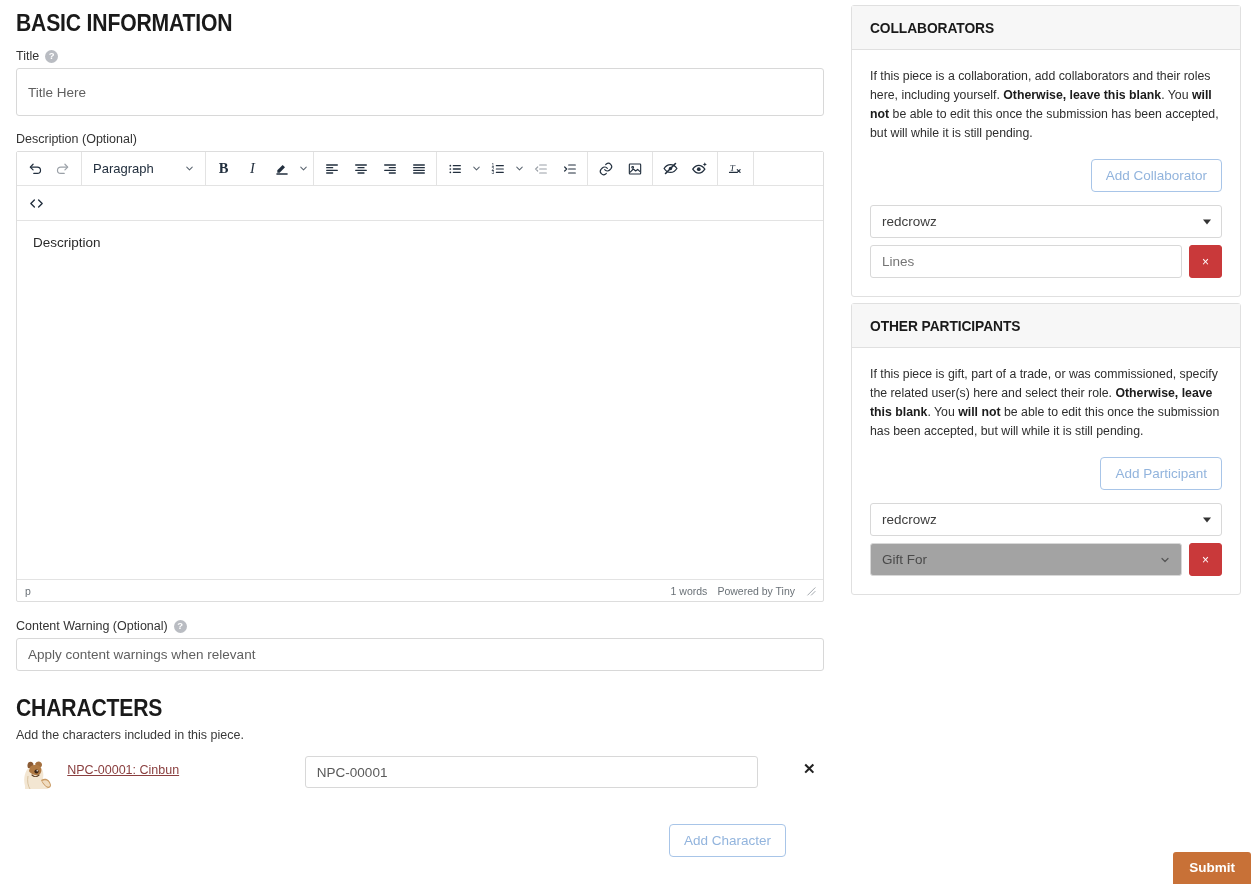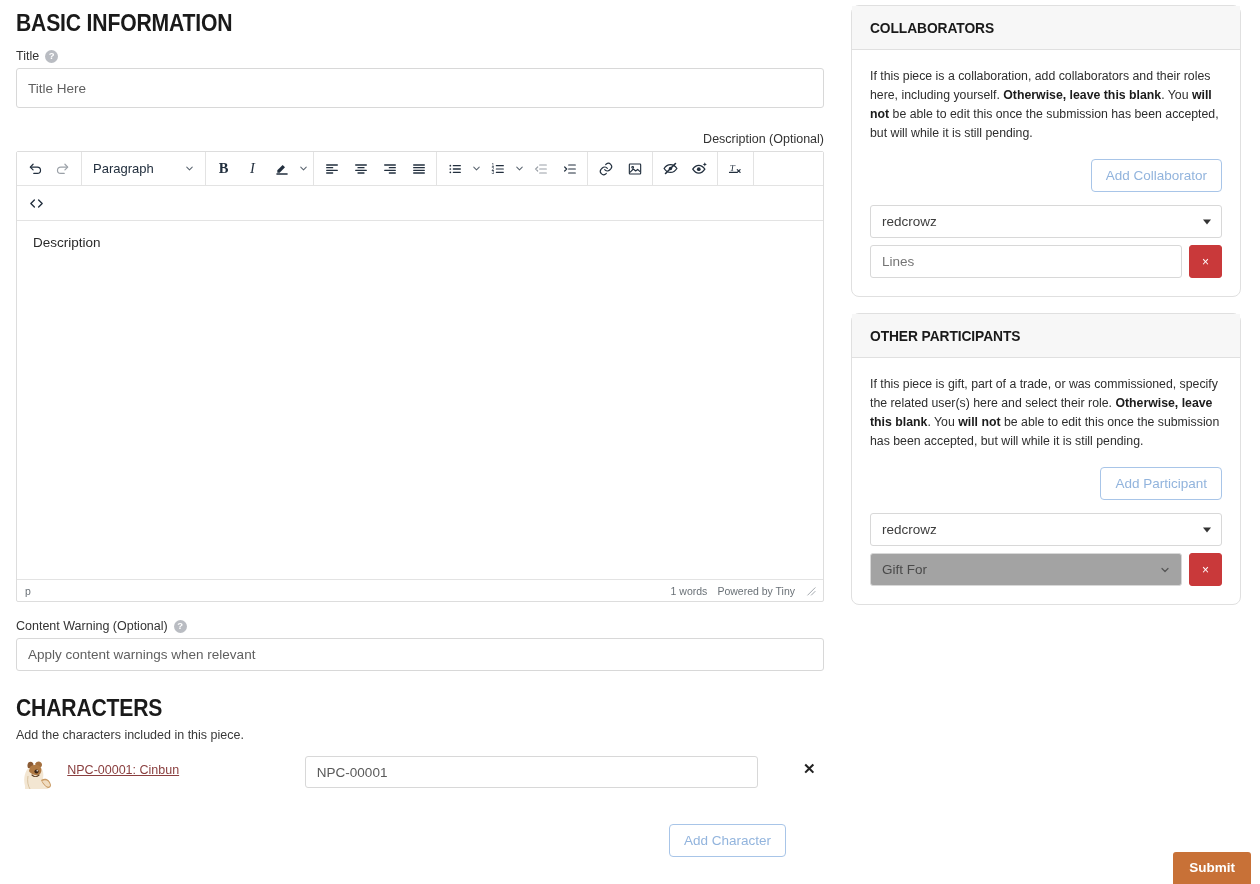--- a/index.html
+++ b/index.html
@@ -35,21 +35,21 @@
   }
   .help-icon {
     width: 13px; height: 13px; border-radius: 50%;
     background: #b9bcc2;
     color: #ffffff;
     font-size: 9.5px; font-weight: bold;
     display: inline-flex; align-items: center; justify-content: center;
     line-height: 1;
   }
   .text-input {
-    width: 100%; height: 40px;
+    width: 100%; height: 48px;
     border: 1px solid #d8d8d8;
     border-radius: 3px;
     padding: 4px 11px;
     font-size: 13.5px;
     color: #5a5a5a;
     background: #fff;
     font-family: "Liberation Sans", sans-serif;
   }
   .text-input::placeholder { color: #5f5f5f; opacity: 1; }
 
@@ -152,23 +152,23 @@
     font-size: 13.5px;
     padding: 8px 14px;
     cursor: pointer;
     font-family: "Liberation Sans", sans-serif;
   }
 
   
   .right-col { position: absolute; left: 851px; top: 5px; width: 390px; }
   .panel {
     border: 1px solid #e0e0e0;
-    border-radius: 8px;
-    background: #fff;
-    margin-bottom: 16px;
+    border-radius: 3px;
+    background: #fff;
+    margin-bottom: 6px;
   }
   .panel-head {
     background: #f7f7f7;
     border-bottom: 1px solid #e0e0e0;
     padding: 13px 18px;
   }
   .panel-head h3 {
     margin: 0;
     font-size: 15px;
     font-weight: bold;
@@ -271,21 +271,21 @@
   <div class="left-col">
 
     <h2 class="section-title">BASIC INFORMATION</h2>
 
     <div class="field-label">
       <span>Title</span>
       <span class="help-icon">?</span>
     </div>
     <input class="text-input" value="" placeholder="Title Here" style="">
 
-    <div class="field-label" style="margin-top:24px;justify-content:flex-end;">
+    <div class="field-label" style="margin-top:16px;">
       <span>Description (Optional)</span>
     </div>
 
     
     <div class="editor">
       <div class="tox-toolbar">
 
         <div class="tox-row">
           <div class="tox-group">
             <div class="tox-btn">

